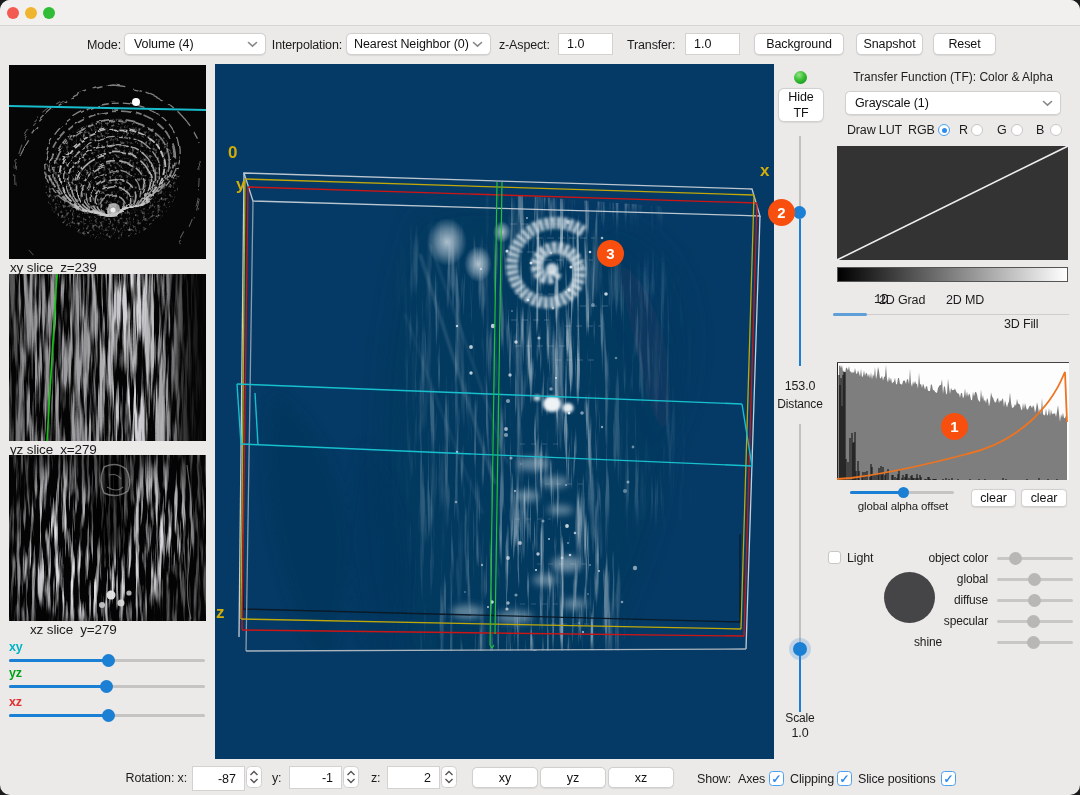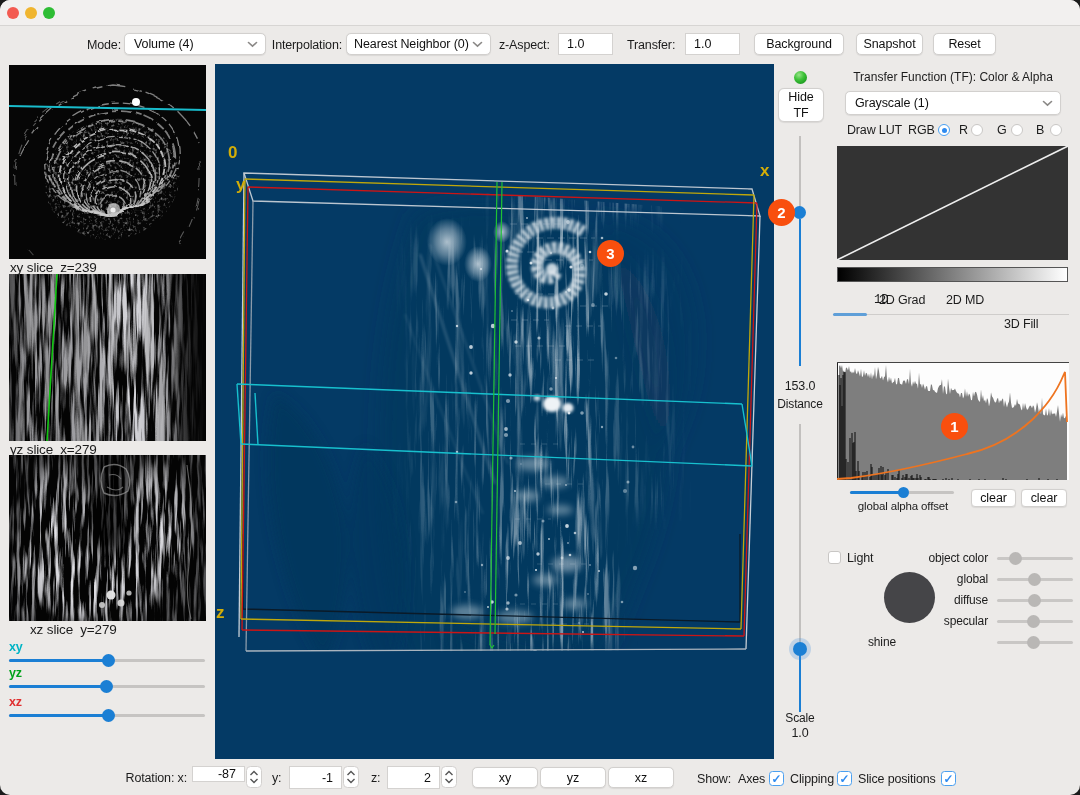--- a/index.html
+++ b/index.html
@@ -462,35 +462,35 @@
 <div class="lbl" style="left:837px;top:500px;width:132px;text-align:center;font-size:11.5px;">global alpha offset</div>
 <div class="btn" style="left:971px;top:489px;width:45px;height:18px;border-radius:4px;">clear</div>
 <div class="btn" style="left:1021px;top:489px;width:46px;height:18px;border-radius:4px;">clear</div>
 <div class="ab" style="left:828px;top:551px;width:13px;height:13px;border:1px solid #c9c7c5;border-radius:3px;background:#fff;"></div>
 <div class="lbl" style="left:847px;top:551px;">Light</div>
 <div class="ab" style="left:884px;top:572px;width:51px;height:51px;border-radius:50%;background:#454548;"></div>
 <div class="lbl" style="left:868px;top:551px;width:120px;text-align:right;font-size:12px;">object color</div>
 <div class="lbl" style="left:868px;top:572px;width:120px;text-align:right;font-size:12px;">global</div>
 <div class="lbl" style="left:868px;top:593px;width:120px;text-align:right;font-size:12px;">diffuse</div>
 <div class="lbl" style="left:868px;top:614px;width:120px;text-align:right;font-size:12px;">specular</div>
-<div class="lbl" style="left:868px;top:635px;width:120px;text-align:left;font-size:12px;">shine</div>
+<div class="lbl" style="left:868px;top:635px;width:120px;text-align:center;font-size:12px;">shine</div>
 
 <div class="track" style="left:997px;top:556.5px;width:76px;background:#c9c7c5;"></div>
 <div class="gthumb" style="left:1009px;top:551.5px;"></div>
 <div class="track" style="left:997px;top:577.5px;width:76px;background:#c9c7c5;"></div>
 <div class="gthumb" style="left:1028px;top:572.5px;"></div>
 <div class="track" style="left:997px;top:598.5px;width:76px;background:#c9c7c5;"></div>
 <div class="gthumb" style="left:1028px;top:593.5px;"></div>
 <div class="track" style="left:997px;top:619.5px;width:76px;background:#c9c7c5;"></div>
 <div class="gthumb" style="left:1027px;top:614.5px;"></div>
 <div class="track" style="left:997px;top:640.5px;width:76px;background:#c9c7c5;"></div>
 <div class="gthumb" style="left:1027px;top:635.5px;"></div>
 
 <div class="lbl" style="left:111px;top:771px;width:76px;text-align:right;">Rotation: x:</div>
-<div class="fld" style="left:192px;top:766px;width:53px;height:16px;justify-content:flex-end;padding-right:8px;">-87</div>
+<div class="fld" style="left:192px;top:766px;width:53px;height:25px;justify-content:flex-end;padding-right:8px;">-87</div>
 <div class="ab" style="left:246px;top:766px;"><svg width="16" height="22" viewBox="0 0 16 22">
         <rect x="0.5" y="0.5" width="15" height="21" rx="4" fill="#fff" stroke="#d2d0ce"></rect>
         <path d="M4.5 9 L8 5.5 L11.5 9" stroke="#555" stroke-width="1.4" fill="none"></path>
         <path d="M4.5 13 L8 16.5 L11.5 13" stroke="#555" stroke-width="1.4" fill="none"></path>
       </svg></div>
 <div class="lbl" style="left:272px;top:771px;">y:</div>
 <div class="fld" style="left:289px;top:766px;width:53px;height:23px;justify-content:flex-end;padding-right:8px;">-1</div>
 <div class="ab" style="left:343px;top:766px;"><svg width="16" height="22" viewBox="0 0 16 22">
         <rect x="0.5" y="0.5" width="15" height="21" rx="4" fill="#fff" stroke="#d2d0ce"></rect>
         <path d="M4.5 9 L8 5.5 L11.5 9" stroke="#555" stroke-width="1.4" fill="none"></path>

